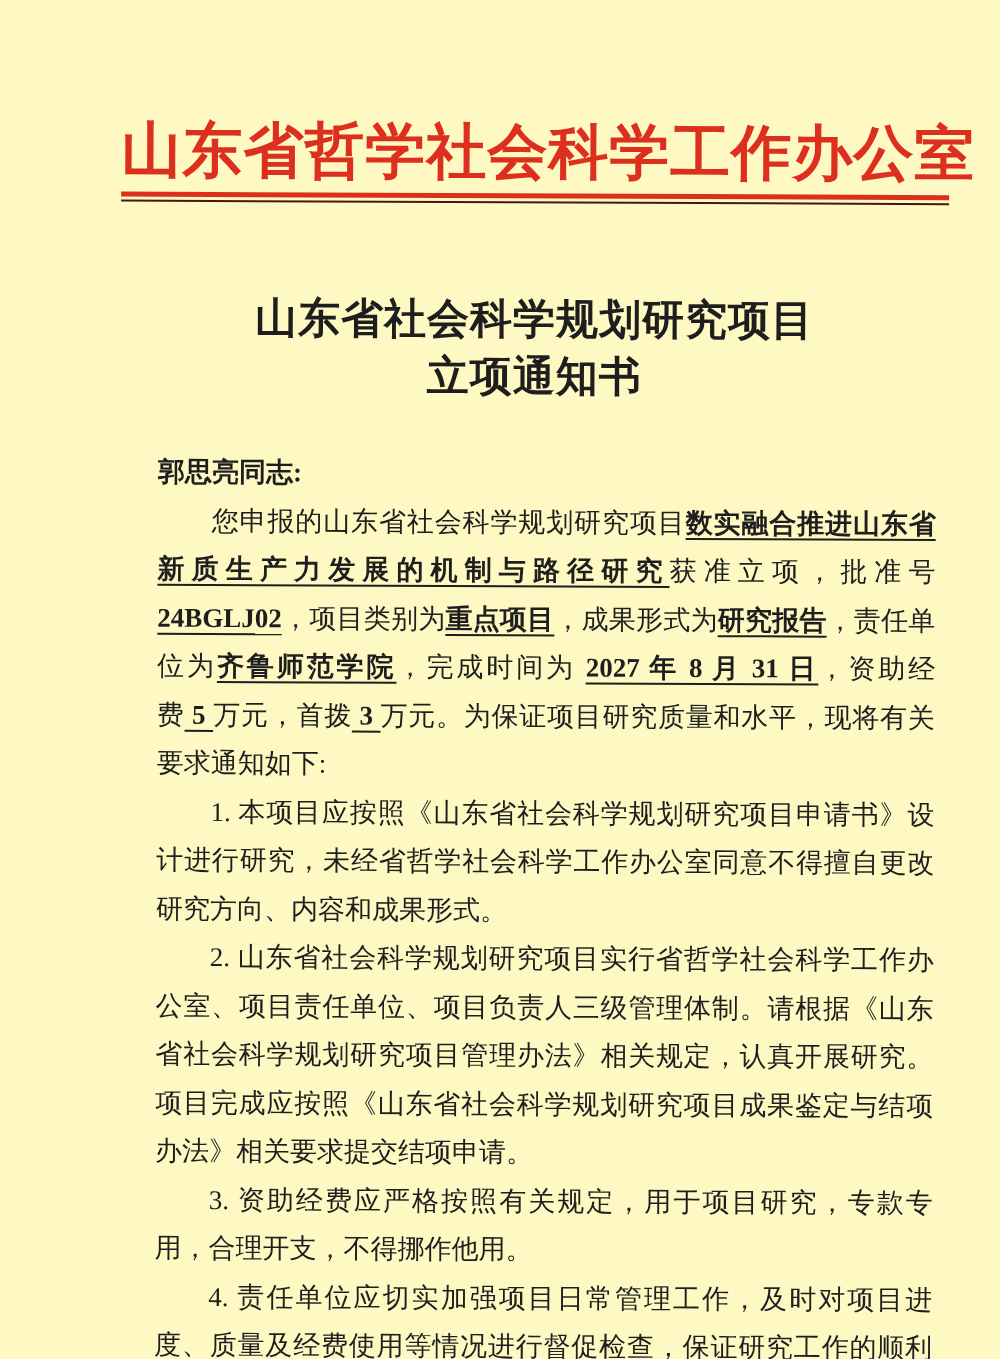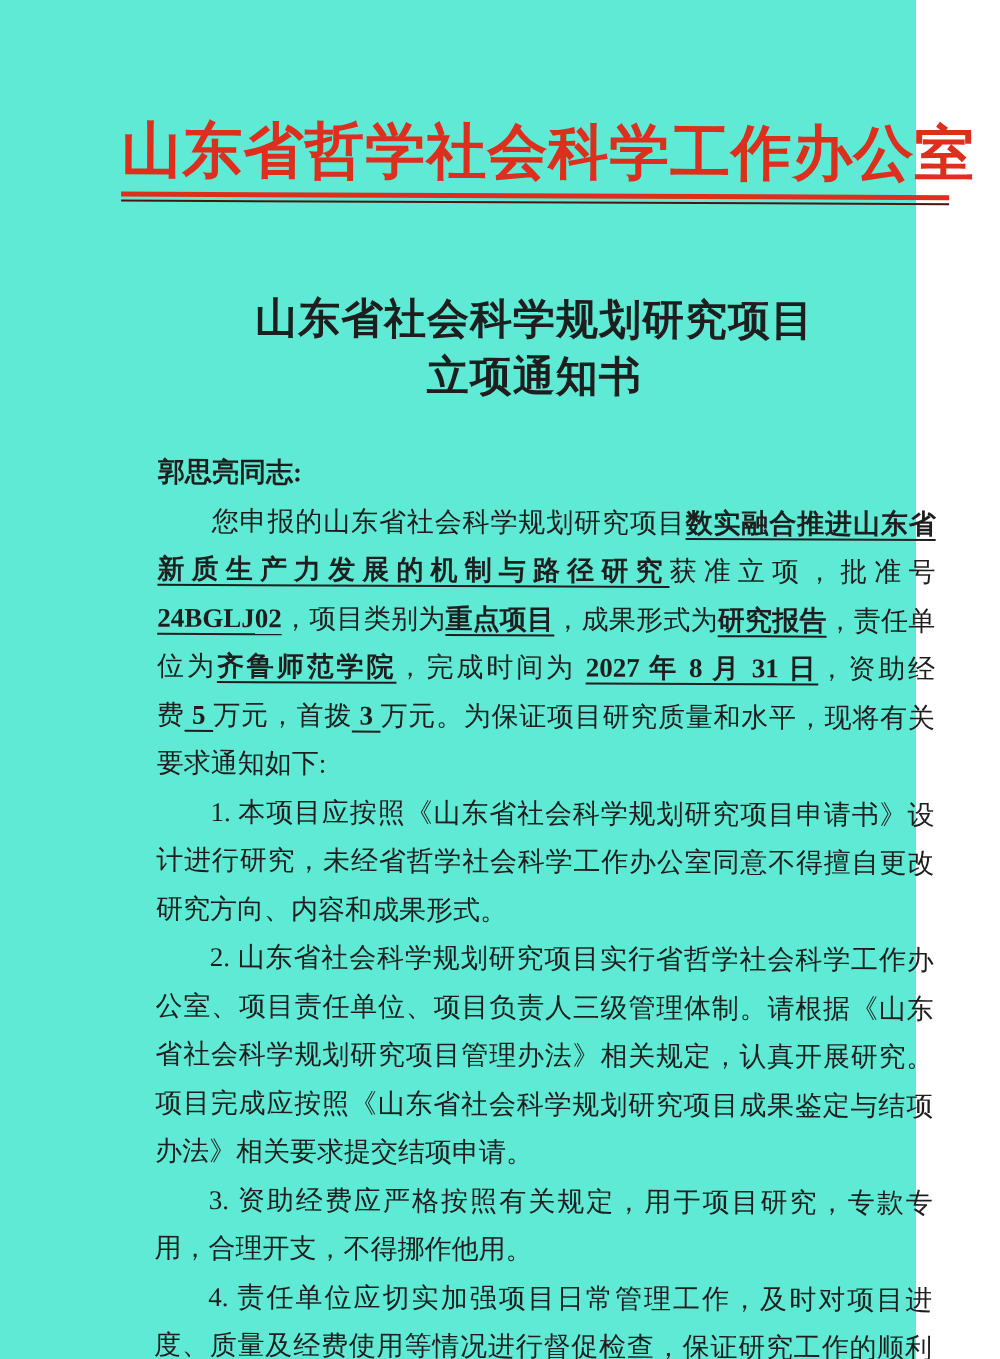--- a/index.html
+++ b/index.html
@@ -4,22 +4,22 @@
 <title>立项通知书</title>
 <style>
   html, body { margin: 0; padding: 0; }
   body {
     width: 1000px; height: 1359px;
     background: #ffffff;
     overflow: hidden;
   }
   .sheet {
     position: relative;
-    width: 916px; height: 1359px;
-    background: #5eead4;
+    width: 1000px; height: 1359px;
+    background: #fef9c3;
     font-family: "Liberation Serif", "DejaVu Serif", serif;
     color: #1e1e1e;
   }
   .content {
     position: absolute;
     left: 122px; top: 0;
     width: 828px;
     transform: rotate(0.25deg);
     transform-origin: 40% 0;
   }

